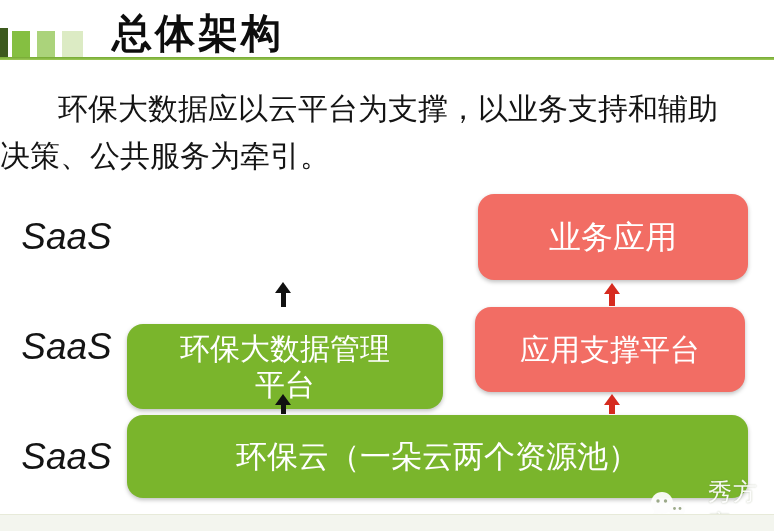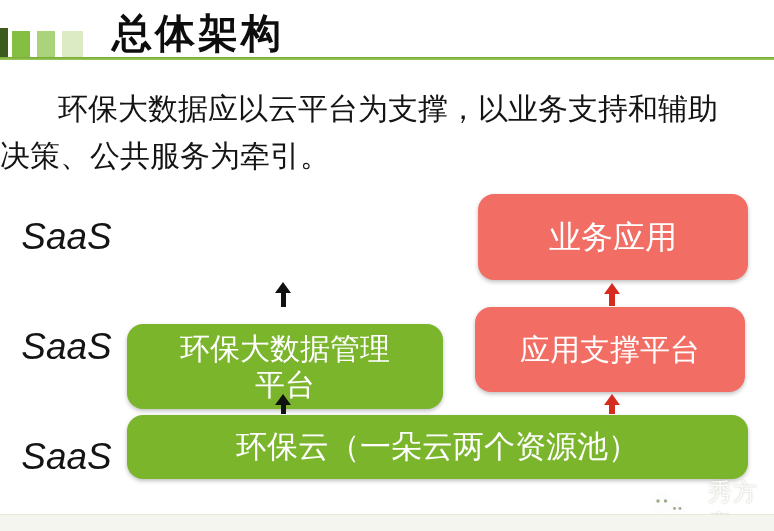--- a/index.html
+++ b/index.html
@@ -46,21 +46,21 @@
     display:flex;align-items:center;justify-content:center;
     color:#ffffff;text-align:center;white-space:pre-line;line-height:1.2;
     box-shadow:0 2px 4px rgba(0,0,0,0.25);
   }
   .box.green{background:#7ab52c;}
   .box.red  {background:#f26d64;}
   .box-saas-green{left:126px;top:197px;width:317px;height:83px;font-size:32px;}
   .box-saas-red  {left:478px;top:194px;width:270px;height:86px;font-size:32px;}
   .box-paas-green{left:127px;top:308px;width:316px;height:85px;font-size:30px;margin-top:16px;}
   .box-paas-red  {left:475px;top:307px;width:270px;height:85px;font-size:30px;}
-  .box-iaas-green{left:127px;top:415px;width:621px;height:64px;font-size:31px;text-align:right;}
+  .box-iaas-green{left:127px;top:415px;width:621px;height:83px;font-size:31px;text-align:right;}
 
   
   .arrow{position:absolute;display:flex;flex-direction:column;align-items:center;}
   .arrow .head{width:0;height:0;border-left:8px solid transparent;
                border-right:8px solid transparent;}
   .arrow .stem{flex:1;}
   .arrow.black .head{border-bottom:11px solid #111111;}
   .arrow.black .stem{width:5px;background:#111111;}
   .arrow.red .head{border-bottom:11px solid #d62b1f;}
   .arrow.red .stem{width:6px;background:#d62b1f;}

